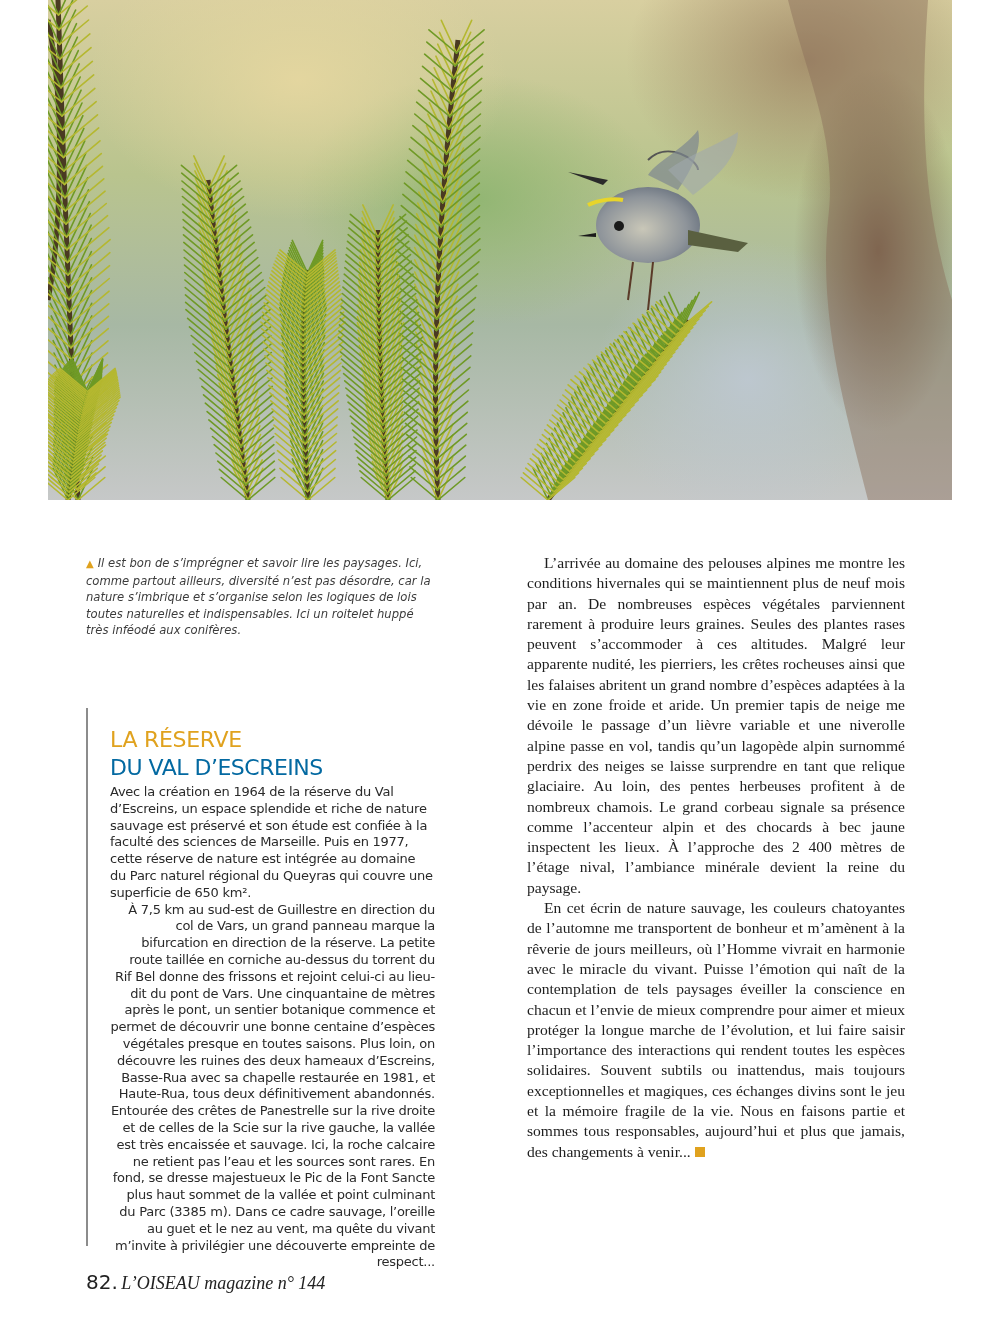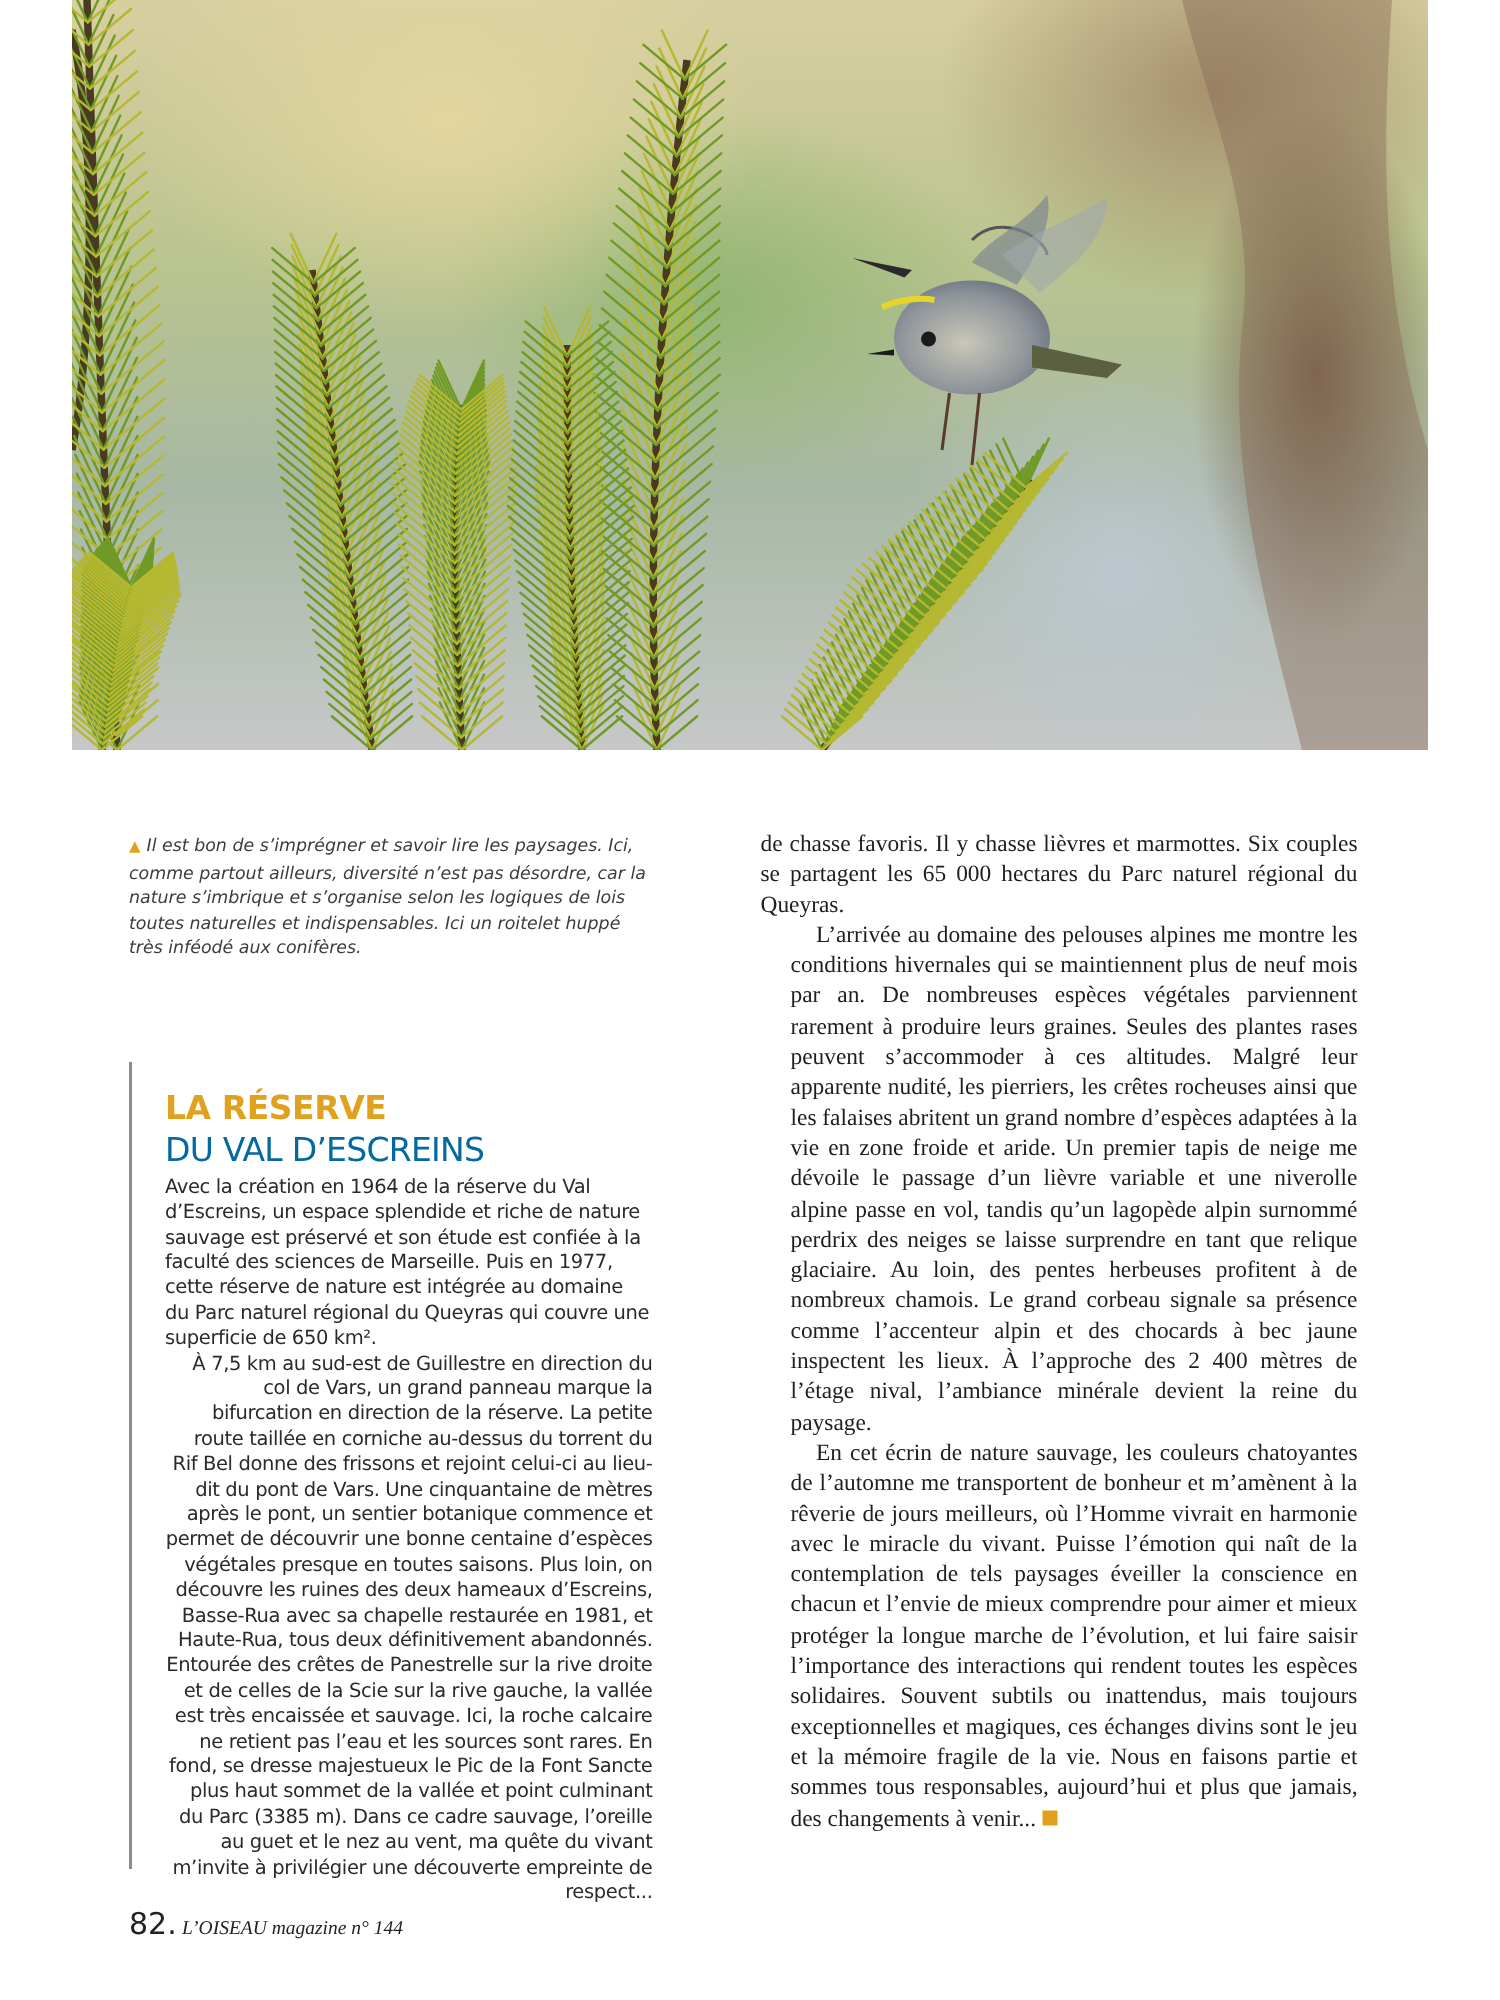--- a/index.html
+++ b/index.html
@@ -29,21 +29,21 @@
 
     
     .sidebar-rule {
       position: absolute; left: 86px; top: 708px; width: 1.5px; height: 538px; background: #8c8c8c;
     }
     .sidebar {
       position: absolute; left: 110px; top: 726px; width: 325px;
       font-family: "DejaVu Sans", sans-serif; color: #2a2a2a;
     }
     .sidebar h2 {
-      margin: 0; font-family: "DejaVu Sans", sans-serif; font-weight: bold;
+      margin: 0; font-family: "DejaVu Sans", sans-serif; font-weight: normal;
       font-size: 22px; line-height: 28px; color: #e0a21e; letter-spacing: -0.3px;
     }
     .sidebar h3 {
       margin: 0; font-family: "DejaVu Sans", sans-serif; font-weight: normal;
       font-size: 22px; line-height: 28px; color: #0369a1; letter-spacing: -0.5px;
     }
     .sidebar p {
       margin: 0; font-size: 13px; line-height: 16.8px; letter-spacing: -0.25px;
     }
     .sidebar p + p { margin-top: 0; text-align: right; }
@@ -60,21 +60,21 @@
     .end-mark {
       display: inline-block; width: 10px; height: 10px; background: #e0a21e; margin-left: 4px;
       vertical-align: 0px;
     }
 
     
     .footer {
       position: absolute; left: 86px; top: 1270px; font-size: 14px; color: #222;
     }
     .footer .page-num { font-family: "DejaVu Sans", sans-serif; font-size: 20px; }
-    .footer .mag { font-family: "Liberation Serif", serif; font-style: italic; font-size: 13px; }
+    .footer .mag { font-family: "Liberation Serif", serif; font-style: italic; font-size: 18px; }
   </style>
 </head>
 <body>
 
 <div class="photo">
   <svg width="904" height="500" viewBox="0 0 904 500">
     <defs>
       <linearGradient id="needle" x1="0" y1="0" x2="0" y2="1">
         <stop offset="0" stop-color="#c9c23a"></stop>
         <stop offset="0.5" stop-color="#7fa428"></stop>
@@ -1246,21 +1246,20 @@
 
 <div class="sidebar-rule"></div>
 <div class="sidebar">
   <h2>LA RÉSERVE</h2>
   <h3>DU VAL D’ESCREINS</h3>
   <p class="p1">Avec la création en 1964 de la réserve du Val d’Escreins, un espace splendide et riche de nature sauvage est préservé et son étude est confiée à la faculté des sciences de Marseille. Puis en 1977, cette réserve de nature est intégrée au domaine du Parc naturel régional du Queyras qui couvre une superficie de 650 km².</p>
   <p>À 7,5 km au sud-est de Guillestre en direction du col de Vars, un grand panneau marque la bifurcation en direction de la réserve. La petite route taillée en corniche au-dessus du torrent du Rif Bel donne des frissons et rejoint celui-ci au lieu-dit du pont de Vars. Une cinquantaine de mètres après le pont, un sentier botanique commence et permet de découvrir une bonne centaine d’espèces végétales presque en toutes saisons. Plus loin, on découvre les ruines des deux hameaux d’Escreins, Basse-Rua avec sa chapelle restaurée en 1981, et Haute-Rua, tous deux définitive­ment abandonnés. Entourée des crêtes de Panestrelle sur la rive droite et de celles de la Scie sur la rive gauche, la vallée est très encaissée et sauvage. Ici, la roche calcaire ne retient pas l’eau et les sources sont rares. En fond, se dresse majestueux le Pic de la Font Sancte plus haut sommet de la vallée et point culmi­nant du Parc (3385 m). Dans ce cadre sauvage, l’oreille au guet et le nez au vent, ma quête du vivant m’invite à privilégier une découverte empreinte de respect...</p>
 </div>
 
 <div class="main">
-  <p>de chasse favoris. Il y chasse lièvres et marmottes. Six couples se partagent les 65 000 hectares du Parc naturel régional du Queyras.</p>
   <p class="indent">L’arrivée au domaine des pelouses alpines me montre les conditions hivernales qui se maintiennent plus de neuf mois par an. De nombreuses espèces végétales parviennent rarement à produire leurs graines. Seules des plantes rases peuvent s’accommoder à ces altitudes. Malgré leur apparente nudité, les pierriers, les crêtes rocheuses ainsi que les falaises abritent un grand nombre d’espèces adaptées à la vie en zone froide et aride. Un premier tapis de neige me dévoile le passage d’un lièvre variable et une niverolle alpine passe en vol, tandis qu’un lagopède alpin surnommé perdrix des neiges se laisse surprendre en tant que relique glaciaire. Au loin, des pentes herbeuses profitent à de nombreux chamois. Le grand corbeau signale sa présence comme l’accenteur alpin et des chocards à bec jaune inspectent les lieux. À l’approche des 2 400 mètres de l’étage nival, l’ambiance minérale devient la reine du paysage.</p>
   <p class="indent"><span>En cet écrin de nature sauvage, les couleurs cha­toyantes de l’automne me transportent de bonheur et m’amènent à la rêverie de jours meilleurs, où l’Homme vivrait en harmonie avec le miracle du vivant. Puisse l’émotion qui naît de la contemplation de tels paysages éveiller la conscience en chacun et l’envie de mieux com­prendre pour aimer et mieux protéger la longue marche de l’évolution, et lui faire saisir l’importance des interac­tions qui rendent toutes les espèces solidaires. Souvent subtils ou inattendus, mais toujours exceptionnelles et magiques, ces échanges divins sont le jeu et la mémoire fragile de la vie. Nous en faisons partie et sommes tous responsables, aujourd’hui et plus que jamais, des chan­gements à venir...</span><span class="end-mark"></span></p>
 </div>
 
 <div class="footer">
   <span class="page-num">82.</span>
   <span class="mag">L’OISEAU magazine n° 144</span>
 </div>
 
 </body></html>

